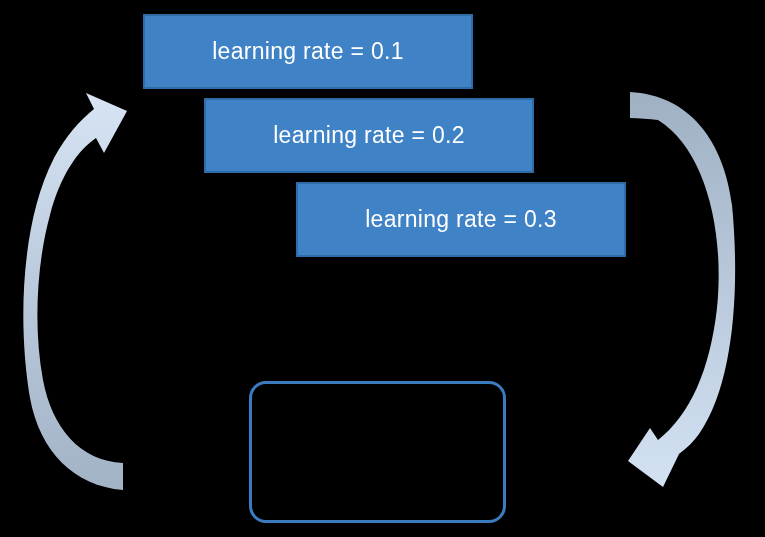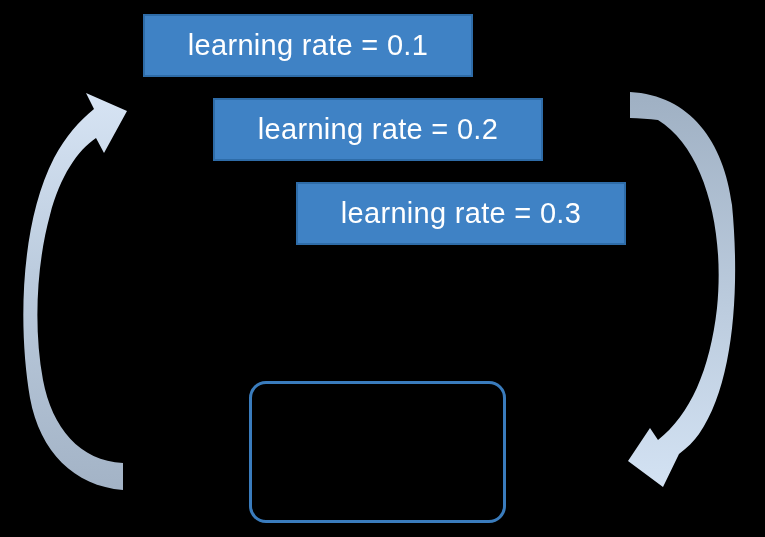--- a/index.html
+++ b/index.html
@@ -11,33 +11,33 @@
   .canvas {
     position: relative;
     width: 765px;
     height: 537px;
     background: #000000;
     overflow: hidden;
   }
   .stage-box {
     position: absolute;
     width: 330px;
-    height: 63px;
+    height: 75px;
     background: #3F82C5;
     border: 2px solid #2E6CA8;
     box-sizing: border-box;
     display: flex;
     align-items: center;
     justify-content: center;
     color: #FFFFFF;
-    font-size: 29px;
+    font-size: 23px;
     letter-spacing: 0.3px;
   }
   .stage-box-1 { left: 143px; top: 14px;  }
-  .stage-box-2 { left: 213px; top: 98px;  }
+  .stage-box-2 { left: 204px; top: 98px;  }
   .stage-box-3 { left: 296px; top: 182px; }
   .result-box {
     position: absolute;
     left: 249px;
     top: 381px;
     width: 257px;
     height: 142px;
     box-sizing: border-box;
     border: 3px solid #3A7CBD;
     border-radius: 17px;

